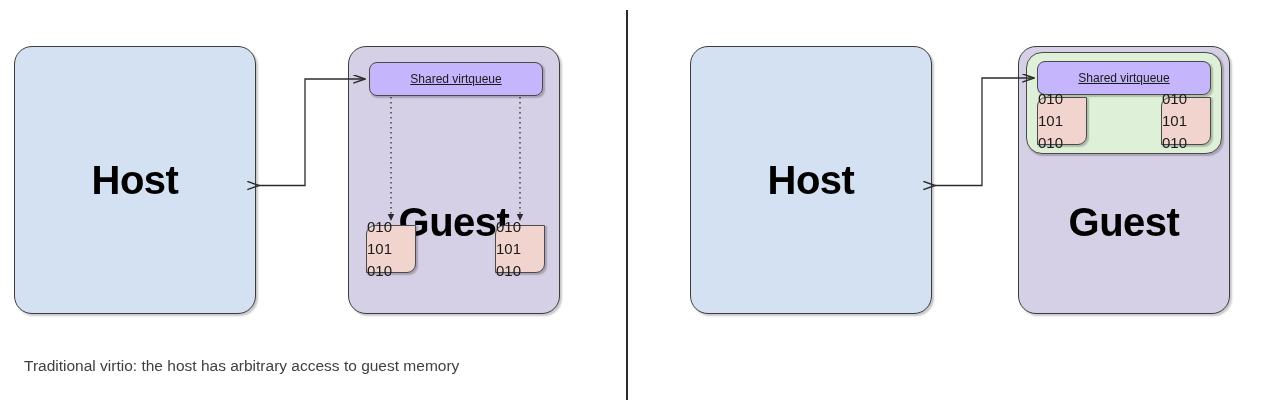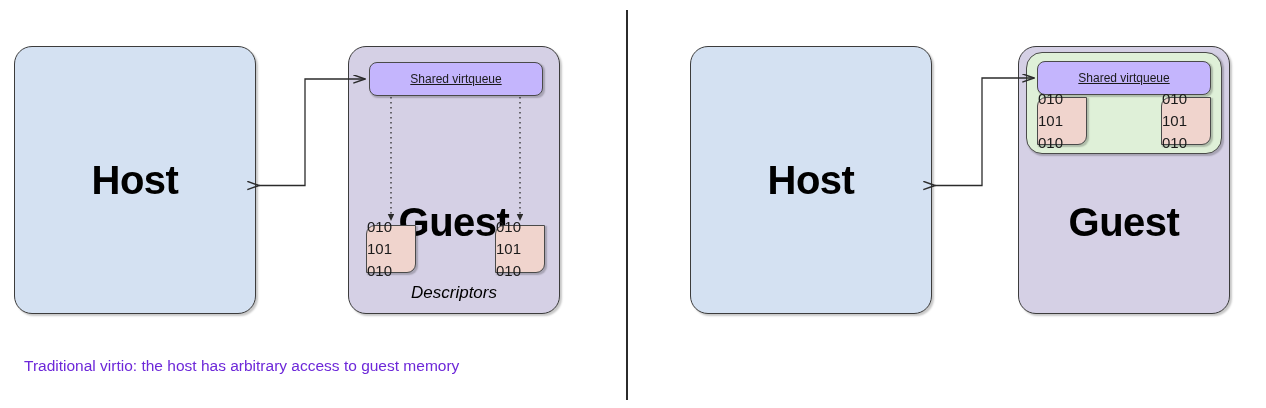--- a/index.html
+++ b/index.html
@@ -126,21 +126,21 @@
     border: 1.4px solid #4a4a4a;
     border-radius: 16px;
     box-sizing: border-box;
     box-shadow: 1.5px 1.5px 1.5px rgba(0,0,0,0.22);
   }
 
   
   .caption {
     position: absolute;
     font-size: 15.5px;
-    color: #6d28d9;
+    color: #404040;
     white-space: nowrap;
   }
 
   
   .connectors {
     position: absolute;
     left: 0;
     top: 0;
     width: 1266px;
     height: 408px;
@@ -169,21 +169,20 @@
       <span>101</span>
       <span>010</span>
     </div>
 
     <div class="descriptor" style="left:495px; top:225px; width:50px; height:48px;">
       <span>010</span>
       <span>101</span>
       <span>010</span>
     </div>
 
-    <div class="descriptors-label" style="top:283px; left:348px; width:212px;">Descriptors</div>
 
     <div class="caption" style="left:24px; top:357px;">Traditional virtio: the host has arbitrary access to guest memory</div>
   </div>
 
   <div class="panel panel-right">
 
     <div class="bigbox host-box" style="left:57px; top:46px; width:242px; height:268px;">
       <div class="big-label" style="top:113px;">Host</div>
     </div>
 

